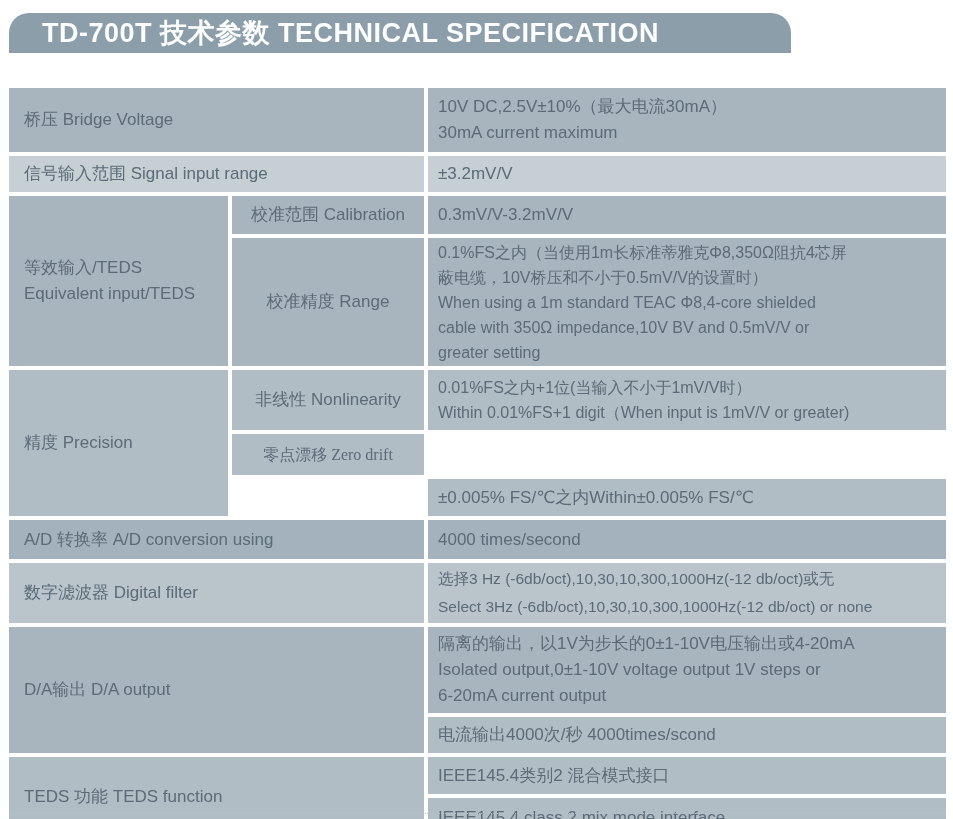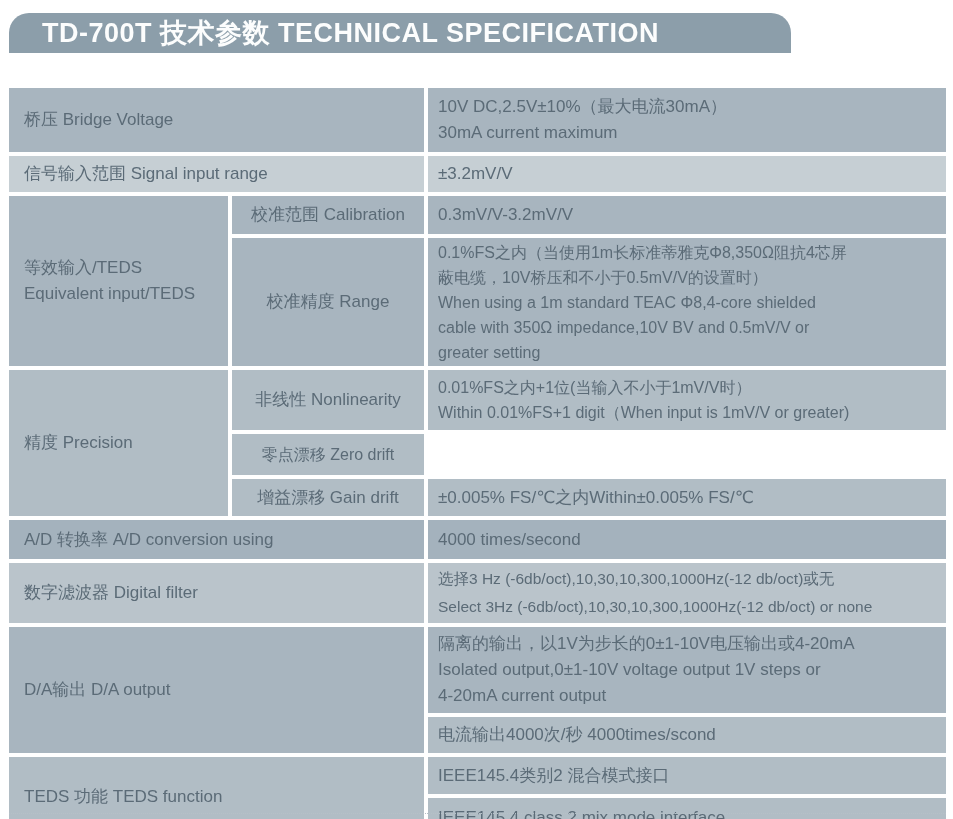--- a/index.html
+++ b/index.html
@@ -95,25 +95,22 @@
     <div class="c label mid" style="grid-column:1;grid-row:5/8;">
       <div class="line">精度 Precision</div>
     </div>
     <div class="c sub mid" style="grid-column:2;grid-row:5;">
       <div class="line">非线性 Nonlinearity</div>
     </div>
     <div class="c val mid fs16" style="grid-column:3;grid-row:5;">
       <div class="line">0.01%FS之内+1位(当输入不小于1mV/V时）</div>
       <div class="line">Within 0.01%FS+1 digit（When input is 1mV/V or greater)</div>
     </div>
-    <div class="c sub mid fs16" style="grid-column:2;grid-row:6;">
+    <div class="c sub mid fs16" style="grid-column:2;grid-row:6;font-family:Liberation Serif, serif;">
       <div class="line">零点漂移 Zero drift</div>
-    </div>
-    <div class="c sub mid" style="grid-column:2;grid-row:7;">
-      <div class="line">增益漂移 Gain drift</div>
     </div>
     <div class="c val mid" style="grid-column:3;grid-row:7;">
       <div class="line">±0.005% FS/℃之内Within±0.005% FS/℃</div>
     </div>
 
     <div class="c label adt" style="grid-column:1/3;grid-row:8;">
       <div class="line">A/D 转换率 A/D conversion using</div>
     </div>
     <div class="c val adt" style="grid-column:3;grid-row:8;">
       <div class="line">4000 times/second</div>
@@ -126,21 +123,21 @@
       <div class="line">选择3 Hz (-6db/oct),10,30,10,300,1000Hz(-12 db/oct)或无</div>
       <div class="line">Select 3Hz (-6db/oct),10,30,10,300,1000Hz(-12 db/oct) or none</div>
     </div>
 
     <div class="c label ind dark" style="grid-column:1/3;grid-row:10/12;">
       <div class="line">D/A输出 D/A output</div>
     </div>
     <div class="c val dark" style="grid-column:3;grid-row:10;">
       <div class="line">隔离的输出，以1V为步长的0±1-10V电压输出或4-20mA</div>
       <div class="line">Isolated output,0±1-10V voltage output 1V steps or</div>
-      <div class="line">4-20mA current output</div>
+      <div class="line">6-20mA current output</div>
     </div>
     <div class="c val mid" style="grid-column:3;grid-row:11;">
       <div class="line">电流输出4000次/秒   4000times/scond</div>
     </div>
 
     <div class="c label ind mid" style="grid-column:1/3;grid-row:12/14;">
       <div class="line">TEDS 功能 TEDS function</div>
     </div>
     <div class="c val mid" style="grid-column:3;grid-row:12;">
       <div class="line">IEEE145.4类别2 混合模式接口</div>

